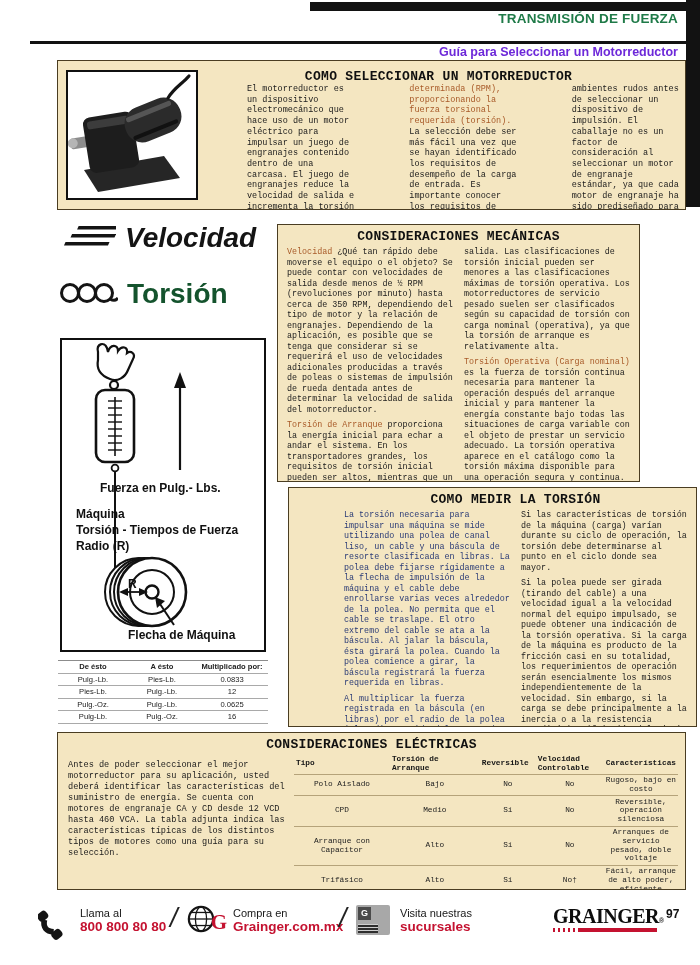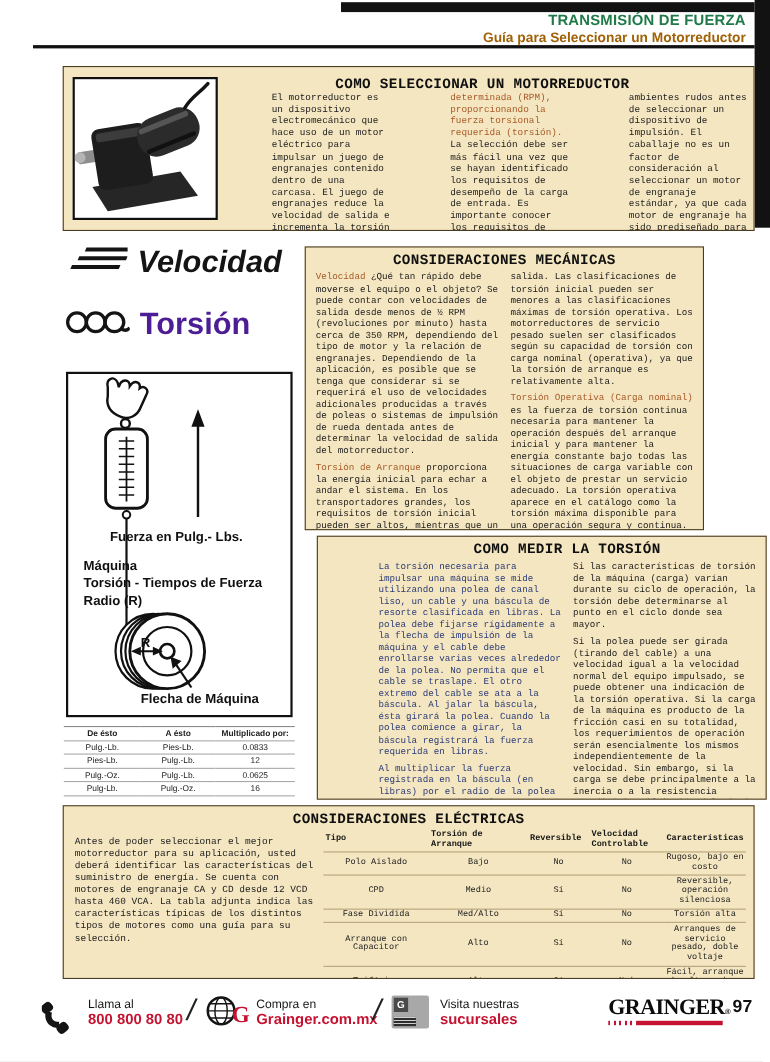--- a/index.html
+++ b/index.html
@@ -4,21 +4,21 @@
 <style>
   html,body{margin:0;padding:0;background:#e8e8e8;}
   .page{position:relative;width:700px;height:965px;background:#ffffff;margin:0 auto;
         font-family:"Liberation Sans","DejaVu Sans",sans-serif;color:#1b1b1b;overflow:hidden;}
 
   
   .topbar{position:absolute;left:310px;top:2px;width:376px;height:9px;background:#121212;}
   .sidetab{position:absolute;left:686px;top:0;width:14px;height:207px;background:#121212;}
   .header{position:absolute;right:22px;top:11px;text-align:right;}
   .h-cat{color:#1f7a48;font-size:13.5px;font-weight:bold;letter-spacing:.2px;}
-  .h-sub{color:#a16207;font-size:12.5px;font-weight:bold;margin-top:1px;}
+  .h-sub{color:#6d28d9;font-size:12.5px;font-weight:bold;margin-top:19px;}
   .header-rule{position:absolute;left:30px;top:41px;width:656px;height:3px;background:#121212;}
 
   
   .box{position:absolute;background:#f4e6c1;border:1.6px solid #4a3d22;box-sizing:border-box;overflow:hidden;font-family:Liberation Mono, monospace;}
   .box-title{font-weight:bold;font-size:13px;text-align:center;color:#101010;letter-spacing:.3px;margin:4px 0 3px;}
   .body-text{font-size:8.5px;line-height:10.7px;color:#1b1b1b;margin:0 0 5px;text-align:left;}
   .cols{display:flex;gap:11px;padding:0 9px;}
   .col{flex:1;min-width:0;}
   .hl-orange{color:#a85a28;}
   .lead-orange{color:#a85a28;}
@@ -28,21 +28,21 @@
   .selector-box{left:57px;top:60px;width:629px;height:150px;}
   .photo{position:absolute;left:8px;top:9px;width:132px;height:130px;background:#fff;border:2px solid #101010;box-sizing:border-box;}
   .sel-title{position:absolute;left:142px;right:8px;top:4px;}
   .sel-cols{position:absolute;left:146px;right:6px;top:23px;display:flex;gap:12px;}
   .sel-cols p{flex:1;min-width:0;margin-left:43px;}
 
   
   .speed{position:absolute;left:62px;top:222px;display:flex;align-items:center;gap:9px;}
   .speed-label{font-size:28px;font-style:italic;font-weight:bold;color:#141414;}
   .torque{position:absolute;left:58px;top:276px;display:flex;align-items:center;gap:9px;}
-  .torque-label{font-size:28px;font-weight:bold;color:#4c1d95;}
+  .torque-label{font-size:28px;font-weight:bold;color:#14532d;}
 
   
   .diagram{position:absolute;left:60px;top:338px;width:206px;height:314px;background:#fff;border:2px solid #101010;box-sizing:border-box;}
   .diagram svg{display:block;}
   .dia-label{font-weight:bold;font-size:12px;fill:#101010;font-family:"Liberation Sans",sans-serif;}
 
   
   .conv-wrap{position:absolute;left:58px;top:660px;width:210px;}
   table.conv{width:100%;border-collapse:collapse;}
   table.conv th{font-size:7.6px;font-weight:bold;border-top:1px solid #8c8c8c;}
@@ -82,21 +82,21 @@
   .store-ic{position:absolute;left:356px;top:7px;width:34px;height:30px;background:#a8a8a8;border-radius:2px;}
   .store-g{position:absolute;left:2px;top:2px;width:13px;height:13px;background:#4a4a4a;color:#fff;font-size:9px;font-weight:bold;text-align:center;line-height:13px;}
   .store-counter{position:absolute;left:2px;bottom:2px;width:20px;height:9px;background:#2e2e2e;
       background-image:repeating-linear-gradient(0deg,#2e2e2e 0 2px,#cfcfcf 2px 3px);}
   .g-logo{position:absolute;left:553px;top:8px;width:106px;}
   .g-text{font-family:"Liberation Serif","DejaVu Serif",serif;font-weight:bold;font-size:20px;letter-spacing:-.5px;color:#0d0d0d;line-height:20px;}
   .g-reg{font-size:7px;vertical-align:baseline;font-weight:bold;}
   .g-bar{height:4px;margin-top:1px;display:flex;width:104px;}
   .g-ticks{width:26px;background:repeating-linear-gradient(90deg,#c41230 0 2px,#ffffff 2px 5px);}
   .g-solid{flex:1;background:#c41230;}
-  .pagenum{position:absolute;left:666px;top:9px;font-size:16px;font-weight:bold;color:#111;}
+  .pagenum{position:absolute;left:666px;top:9px;font-size:12px;font-weight:bold;color:#111;}
 </style>
 </head>
 <body>
 
 <div class="page">
 
   <div class="topbar"></div>
   <div class="sidetab"></div>
   <div class="header">
     <div class="h-cat">TRANSMISIÓN DE FUERZA</div>
@@ -300,27 +300,20 @@
               <td>Rugoso, bajo en costo</td>
             </tr>
             <tr>
               <td>CPD</td>
               <td>Medio</td>
               <td>Sí</td>
               <td>No</td>
               <td>Reversible, operación silenciosa</td>
             </tr>
             <tr>
-              <td>Fase Dividida</td>
-              <td>Med/Alto</td>
-              <td>Sí</td>
-              <td>No</td>
-              <td>Torsión alta</td>
-            </tr>
-            <tr>
               <td>Arranque con Capacitor</td>
               <td>Alto</td>
               <td>Sí</td>
               <td>No</td>
               <td>Arranques de servicio pesado, doble voltaje</td>
             </tr>
             <tr>
               <td>Trifásico</td>
               <td>Alto</td>
               <td>Sí</td>

